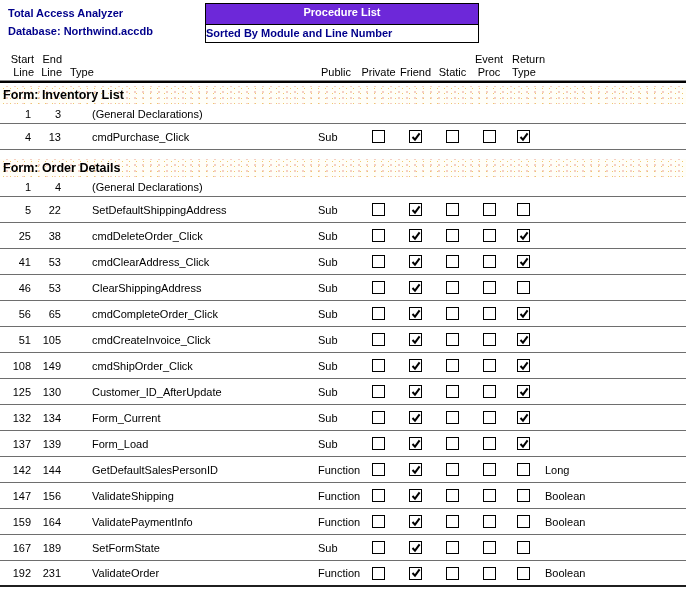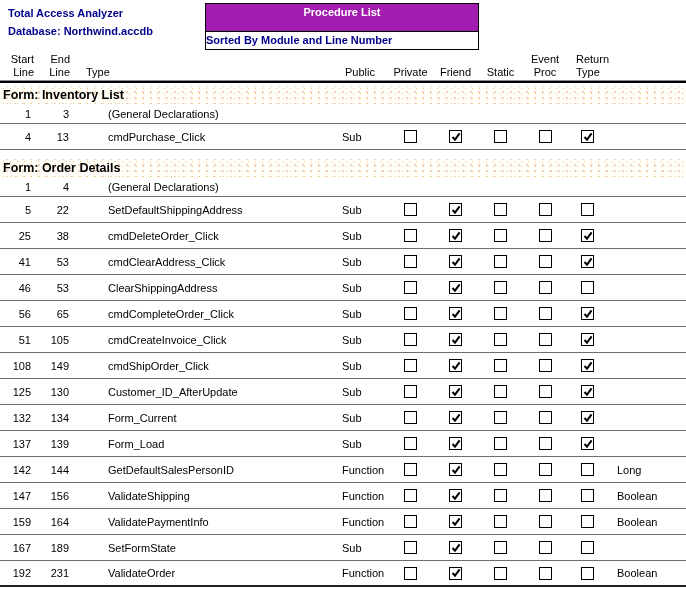--- a/index.html
+++ b/index.html
@@ -6,27 +6,27 @@
   html,body { background:#fff; }
   body { font-family:"Liberation Sans", sans-serif; }
   .page { position:relative; width:686px; height:603px; background:#fff; overflow:hidden; }
 
   
   .app-title { position:absolute; left:8px; top:7px; font-size:11px; font-weight:bold; color:#00008B; }
   .db-title  { position:absolute; left:8px; top:25px; font-size:11px; font-weight:bold; color:#00008B; }
 
   
   .title-box { position:absolute; left:205px; top:3px; width:274px; border:1px solid #000; }
-  .title-bar { background:#a21caf; color:#FFFFFF; font-size:11px; font-weight:bold; text-align:center;
-               height:28px; line-height:16px; border-bottom:1px solid #000; }
+  .title-bar { background:#6d28d9; color:#FFFFFF; font-size:11px; font-weight:bold; text-align:center;
+               height:21px; line-height:16px; border-bottom:1px solid #000; }
   .title-sub { background:#FFFFFF; color:#00008B; font-size:11px; font-weight:bold; text-align:left;
                height:17px; line-height:17px; }
 
   
-  .grid-cols { display:grid; grid-template-columns:36px 28px 248px 48px 37px 37px 37px 36px 33px 1fr;gap:8px; }
+  .grid-cols { display:grid; grid-template-columns:36px 28px 248px 48px 37px 37px 37px 36px 33px 1fr; }
   .col-header { position:absolute; top:50px; left:0; width:686px; height:30px; align-items:end;
                 font-size:11px; color:#000; }
   .h-cell { padding-bottom:1px; line-height:13px; }
   .h-start,.h-end { text-align:right; padding-right:2px; }
   .h-name { padding-left:28px; }
   .h-type { padding-left:6px; }
   .h-c { text-align:center; }
   .h-ret { padding-left:5px; }
   .two-line span { display:block; line-height:13px; }
 

